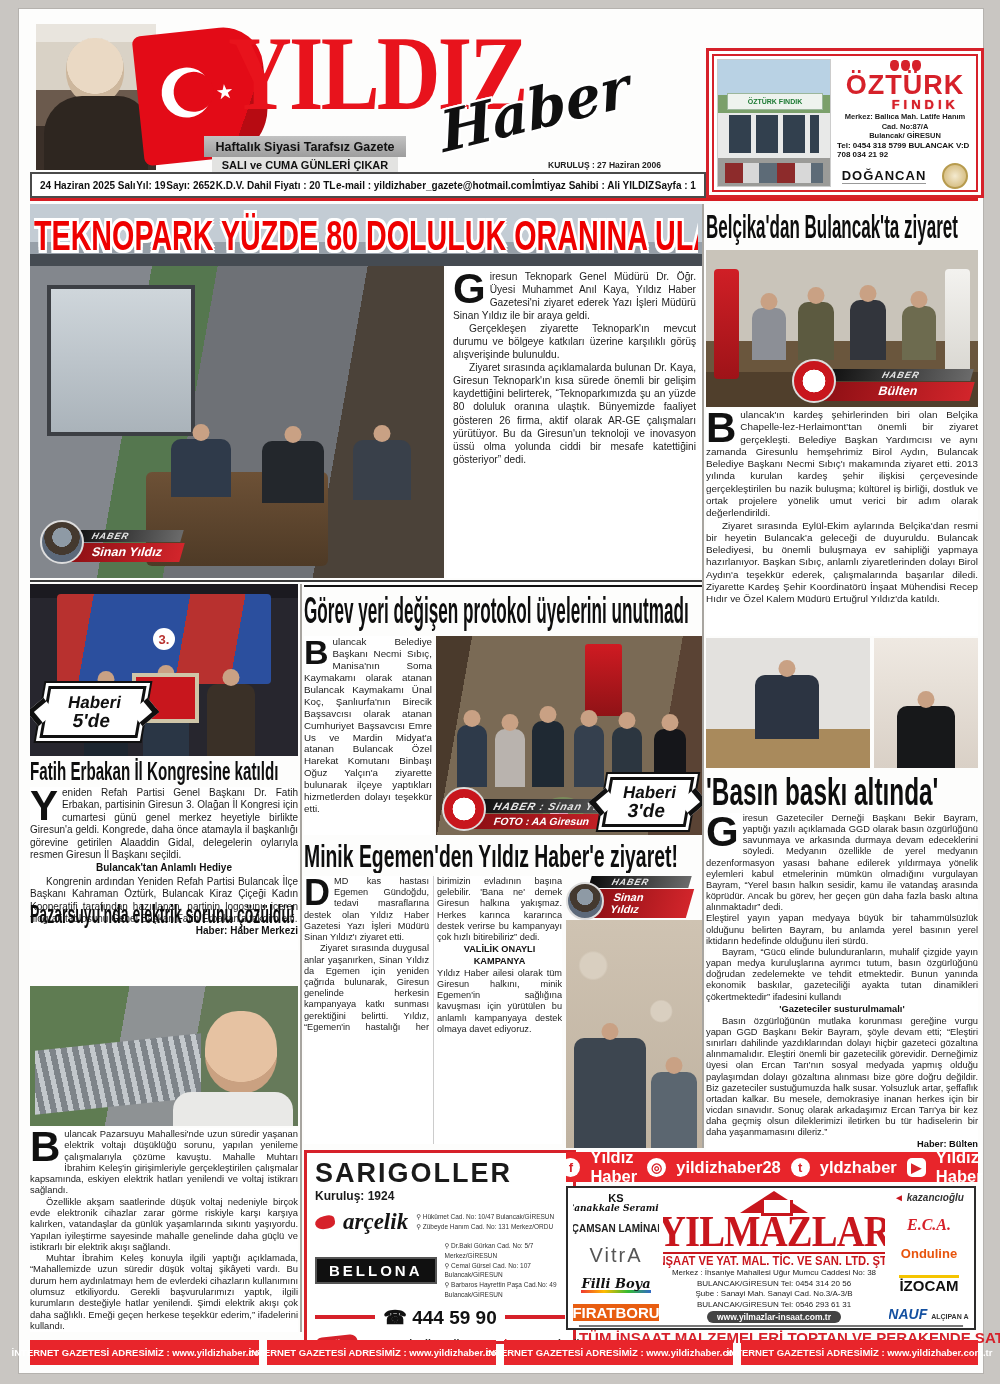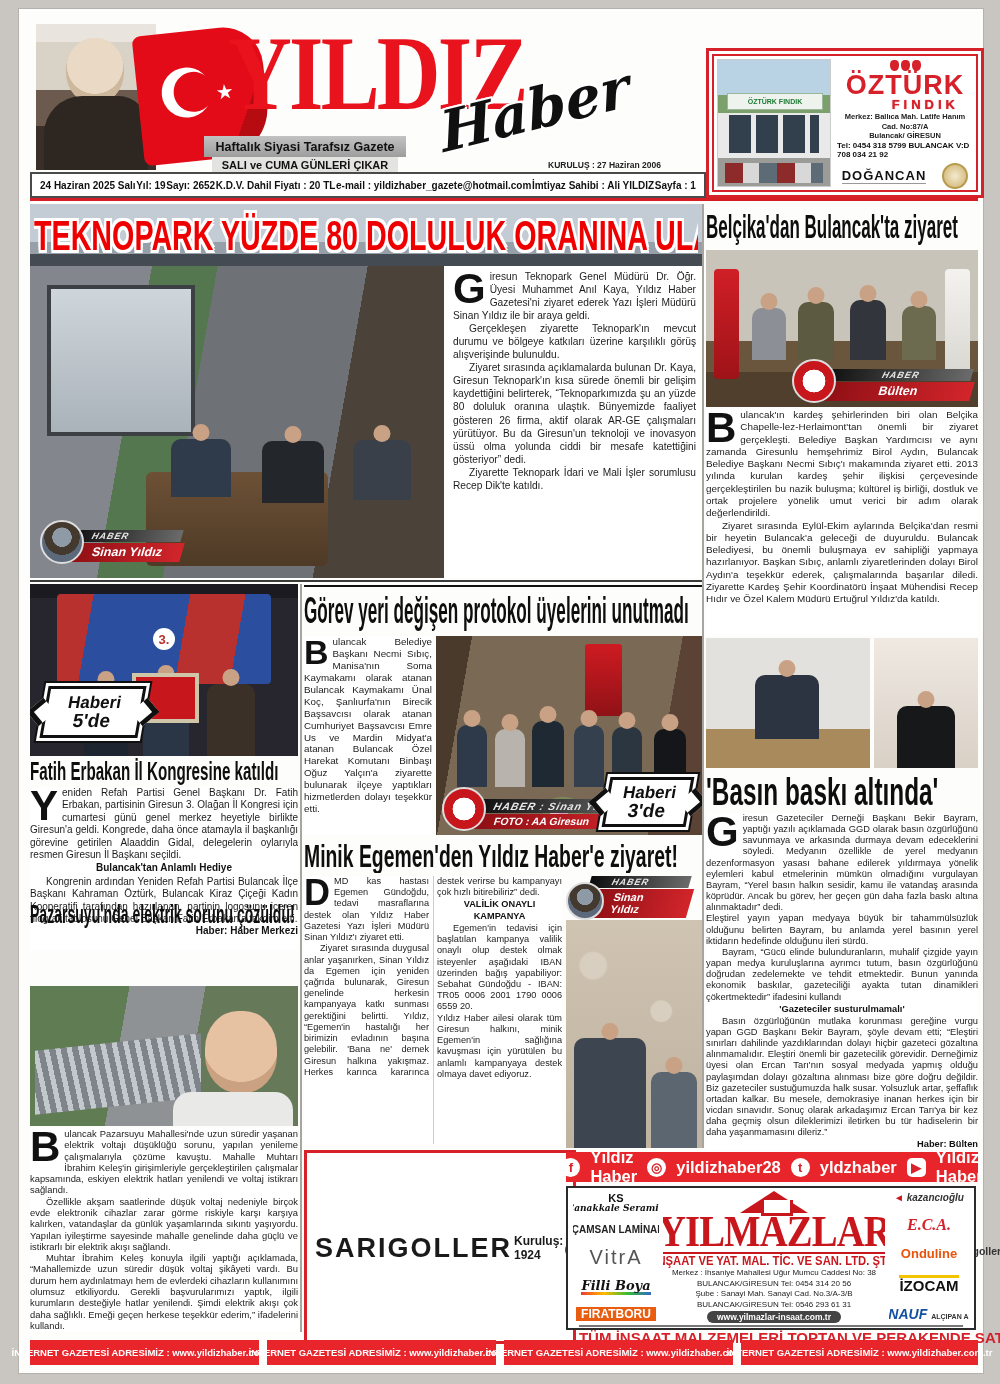--- a/index.html
+++ b/index.html
@@ -59,21 +59,21 @@
   .oz-tel{font-size:8px;font-weight:bold;color:#111;margin-top:1px;}
   .oz-partners{display:flex;align-items:center;gap:16px;margin-top:4px;}
   .oz-dogancan{font-weight:bold;font-size:13px;color:#111;letter-spacing:1px;border-bottom:1px solid #999;}
   .oz-seal{width:22px;height:22px;border-radius:50%;border:2px solid #b79b4e;background:radial-gradient(#f4ead0,#cdb06a);display:block;}
   
   .foot{background:#e8252b;color:#fff;font-weight:bold;font-size:12.5px;display:flex;align-items:center;justify-content:center;white-space:nowrap;}
   .social{background:#e8252b;display:flex;align-items:center;justify-content:center;gap:10px;color:#fff;font-size:16.5px;font-weight:bold;}
   .soc{width:19px;height:19px;border-radius:50%;background:#fff;color:#d8232a;display:flex;align-items:center;justify-content:center;font-size:13px;font-weight:bold;flex:none;}
   .soc.yt{border-radius:5px;color:#d8232a;}
   
-  .ad-sg{border:3px solid #d6212a;background:#fff;display:flex;flex-direction:row;align-items:center;padding:7px 8px 5px 8px;gap:2px;}
+  .ad-sg{border:3px solid #d6212a;background:#fff;display:flex;flex-direction:column;padding:7px 8px 5px 8px;gap:2px;}
   .sg-name{font-weight:bold;font-size:27px;letter-spacing:2px;color:#1a1a1a;line-height:1;}
   .sg-found{font-weight:bold;font-size:12px;color:#1a1a1a;}
   .sg-row{display:flex;align-items:center;gap:8px;width:100%;margin-top:4px;}
   .sg-arcelik{font-family:"Liberation Serif",serif;font-style:italic;font-weight:bold;font-size:23px;color:#141414;white-space:nowrap;}
   .sg-blob{width:20px;height:13px;background:#d6212a;border-radius:60% 40% 50% 60%;transform:rotate(-12deg);display:inline-block;}
   .sg-bellona{background:#101010;color:#fff;font-weight:bold;letter-spacing:3px;font-size:15px;padding:3px 12px;border:2px solid #555;}
   .sg-addrs{font-size:6.5px;color:#333;line-height:1.5;}
   .sg-phone{display:flex;align-items:center;gap:8px;width:100%;justify-content:center;margin-top:4px;}
   .sg-phone .bar{height:4px;background:#d6212a;flex:1;}
   .sg-tel{font-weight:bold;font-size:19px;color:#111;white-space:nowrap;}
@@ -91,21 +91,21 @@
   .ym-name{color:#c8161d;font-family:"Liberation Serif",serif;font-weight:bold;font-size:44px;line-height:.85;letter-spacing:-1px;white-space:nowrap;transform:scaleX(.88);}
   .ym-sub{color:#c8161d;font-weight:bold;font-size:12.5px;border-top:2px solid #c8161d;margin-top:2px;white-space:nowrap;transform:scaleX(.9);}
   .ym-addr{font-size:8px;color:#222;text-align:center;line-height:1.3;}
   .ym-web{background:#444;color:#fff;font-weight:bold;font-size:8.5px;border-radius:8px;padding:1px 10px;margin-top:1px;}
   .ym-bottom{color:#d6212a;font-weight:bold;font-size:15.5px;text-align:center;border-top:2px solid #777;margin-top:2px;padding:2px 0 3px 0;white-space:nowrap;transform:scaleX(.97);}
   .lg{font-weight:bold;text-align:center;line-height:1;white-space:nowrap;}
   .lg-ks{font-size:11px;color:#111;}.lg-ks em{font-family:"DejaVu Serif",serif;font-size:9px;display:block;}
   .lg-camsan{font-size:10px;color:#222;}.lg-camsan::before{content:"◆ ";color:#2e7d32;}
   .lg-vitra{font-size:20px;color:#555;font-weight:normal;letter-spacing:2px;}
   .lg-filli{font-family:"DejaVu Serif",serif;font-style:italic;font-size:13px;color:#111;border-bottom:3px solid;border-image:linear-gradient(90deg,#e33,#fb0,#3b3,#36c) 1;}
-  .lg-firat{background:#e85d10;color:#fff;font-size:12px;padding:1px 5px;}
+  .lg-firat{background:#e85d10;color:#fff;font-size:15px;padding:1px 5px;}
   .lg-kaz{font-style:italic;font-size:10px;color:#333;}.lg-kaz::before{content:"◄ ";color:#c8161d;}
   .lg-eca{font-style:italic;font-size:16px;color:#d6212a;font-family:"Liberation Serif",serif;}
   .lg-ond{font-size:13px;color:#e8540c;}
   .lg-izo{font-size:15px;color:#101010;border-top:3px solid #f5c400;}
   .lg-knauf{font-style:italic;font-size:14px;color:#1450a0;}.lg-knauf small{font-size:7px;color:#333;font-style:normal;display:inline-block;text-align:left;line-height:1.1;}
 </style>
 </head>
 <body>
 
 <div class="abs sheet"></div>
@@ -181,21 +181,20 @@
     <div class="cap-ribbon">
       <div class="cap-label">HABER</div>
       <div class="cap-name">Sinan Yıldız</div>
     </div>
   </div>
 </div>
 <div class="abs txt" style="left:447px;top:266px;width:255px;height:312px;padding:4px 6px;box-sizing:border-box;font-size:10.2px;line-height:1.28;">
   <p class="bp"><span class="dc">G</span><span>iresun Teknopark Genel Müdürü Dr. Öğr. Üyesi Muhammet Anıl Kaya, Yıldız Haber Gazetesi'ni ziyaret ederek Yazı İşleri Müdürü Sinan Yıldız ile bir araya geldi.</span></p>
   <p class="bp ind">Gerçekleşen ziyarette Teknopark'ın mevcut durumu ve bölgeye katkıları üzerine karşılıklı görüş alışverişinde bulunuldu.</p>
   <p class="bp ind">Ziyaret sırasında açıklamalarda bulunan Dr. Kaya, Giresun Teknopark'ın kısa sürede önemli bir gelişim kaydettiğini belirterek, “Teknoparkımızda şu an yüzde 80 doluluk oranına ulaştık. Bünyemizde faaliyet gösteren 26 firma, aktif olarak AR-GE çalışmaları yürütüyor. Bu da Giresun'un teknoloji ve inovasyon üssü olma yolunda ciddi bir mesafe katettiğini gösteriyor” dedi.</p>
-  <p class="bp ind">Ziyarette Teknopark İdari ve Mali İşler sorumlusu Recep Dik'te katıldı.</p>
 </div>
 
 <div class="abs hline" style="left:30px;top:580px;width:672px;height:2px;"></div>
 <div class="abs vline" style="left:300px;top:584px;height:748px;"></div>
 <div class="abs vline" style="left:702px;top:204px;height:944px;"></div>
 
 <div class="hl" style="left:706px;top:204px;width:272px;height:44px;">
   <span class="sq" style="font-size:34px;width:200%;transform:scaleX(0.5);">Belçika'dan Bulancak'ta ziyaret</span>
 </div>
 <div class="abs photo" style="left:706px;top:250px;width:272px;height:157px;background:linear-gradient(#c9c4ba 0 58%,#6a563d 58% 78%,#503f2c 78% 100%);">
@@ -303,21 +302,20 @@
   </div>
 </div>
 
 <div class="hl" style="left:304px;top:839px;width:398px;height:34px;">
   <span class="sq" style="font-size:31px;width:160%;transform:scaleX(0.625);">Minik Egemen'den Yıldız Haber'e ziyaret!</span>
 </div>
 <div class="abs txt" style="left:304px;top:876px;width:258px;height:268px;font-size:9.2px;line-height:1.22;column-count:2;column-gap:8px;column-rule:1px solid #ccc;">
   <p class="bp"><span class="dc" style="font-size:36px;">D</span><span>MD kas hastası Egemen Gündoğdu, tedavi masraflarına destek olan Yıldız Haber Gazetesi Yazı İşleri Müdürü Sinan Yıldız'ı ziyaret etti.</span></p>
   <p class="bp ind">Ziyaret sırasında duygusal anlar yaşanırken, Sinan Yıldız da Egemen için yeniden çağrıda bulunarak, Giresun genelinde herkesin kampanyaya katkı sunması gerektiğini belirtti. Yıldız, “Egemen'in hastalığı her birimizin evladının başına gelebilir. 'Bana ne' demek Giresun halkına yakışmaz. Herkes karınca kararınca destek verirse bu kampanyayı çok hızlı bitirebiliriz” dedi.</p>
   <div class="sub">VALİLİK ONAYLI KAMPANYA</div>
-  <p class="bp ind">Egemen'in tedavisi için başlatılan kampanya valilik onaylı olup destek olmak isteyenler aşağıdaki IBAN üzerinden bağış yapabiliyor: Sebahat Gündoğdu - IBAN: TR05 0006 2001 1790 0006 6559 20.</p>
   <p class="bp">Yıldız Haber ailesi olarak tüm Giresun halkını, minik Egemen'in sağlığına kavuşması için yürütülen bu anlamlı kampanyaya destek olmaya davet ediyoruz.</p>
 </div>
 <div class="abs" style="left:566px;top:876px;width:136px;height:268px;">
   <div class="cap" style="left:0;top:0;position:relative;">
     <div class="cap-avatar" style="width:34px;height:34px;"></div>
     <div class="cap-ribbon" style="width:100px;">
       <div class="cap-label">HABER</div>
       <div class="cap-name" style="font-size:11px;">Sinan Yıldız</div>
     </div>
   </div>
@@ -330,20 +328,33 @@
 <div class="abs ad-sg" style="left:304px;top:1150px;width:250px;height:176px;">
   <div class="sg-name">SARIGOLLER</div>
   <div class="sg-found">Kuruluş: 1924</div>
   <div class="sg-row">
     <span class="sg-blob"></span>
     <span class="sg-arcelik">arçelik</span>
     <span class="sg-addrs">
       <span>⚲ Hükümet Cad. No: 10/47 Bulancak/GİRESUN</span><br>
       <span>⚲ Zübeyde Hanım Cad. No: 131 Merkez/ORDU</span>
     </span>
+  </div>
+  <div class="sg-row">
+    <span class="sg-bellona">BELLONA</span>
+    <span class="sg-addrs">
+      <span>⚲ Dr.Baki Gürkan Cad. No: 5/7 Merkez/GİRESUN</span><br>
+      <span>⚲ Cemal Gürsel Cad. No: 107 Bulancak/GİRESUN</span><br>
+      <span>⚲ Barbaros Hayrettin Paşa Cad.No: 49 Bulancak/GİRESUN</span>
+    </span>
+  </div>
+  <div class="sg-phone">
+    <span class="bar"></span>
+    <span class="sg-tel">444 59 90</span>
+    <span class="bar"></span>
   </div>
   <div class="sg-web">
     <span class="sg-online">online</span>
     <span>www.sarigolleronline.com</span>
     <span class="sg-sep">|</span>
     <span>www.sarigoller.com</span>
   </div>
 </div>
 
 <div class="abs social" style="left:566px;top:1152px;width:412px;height:30px;">

